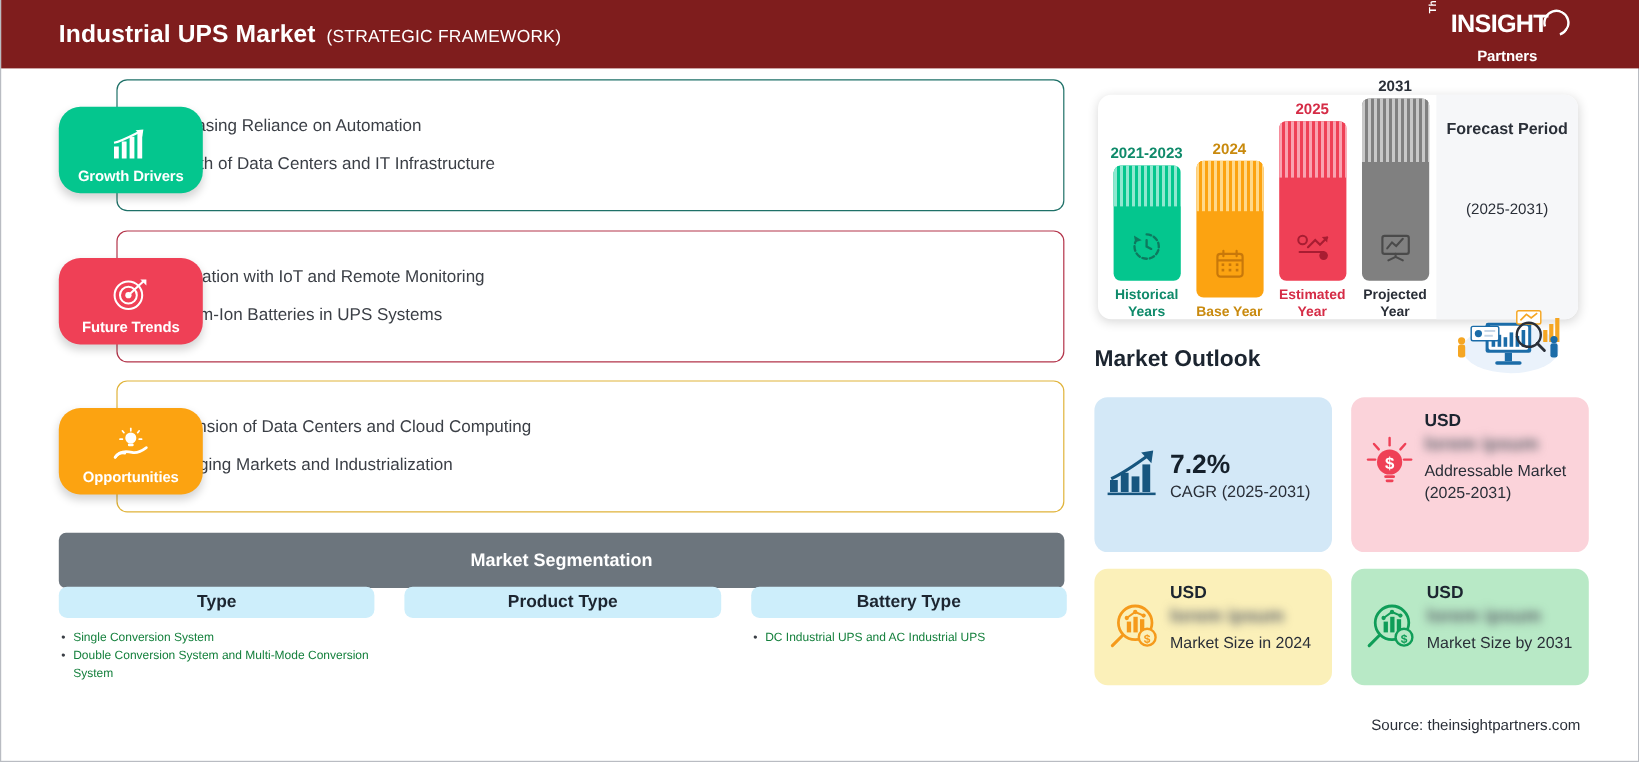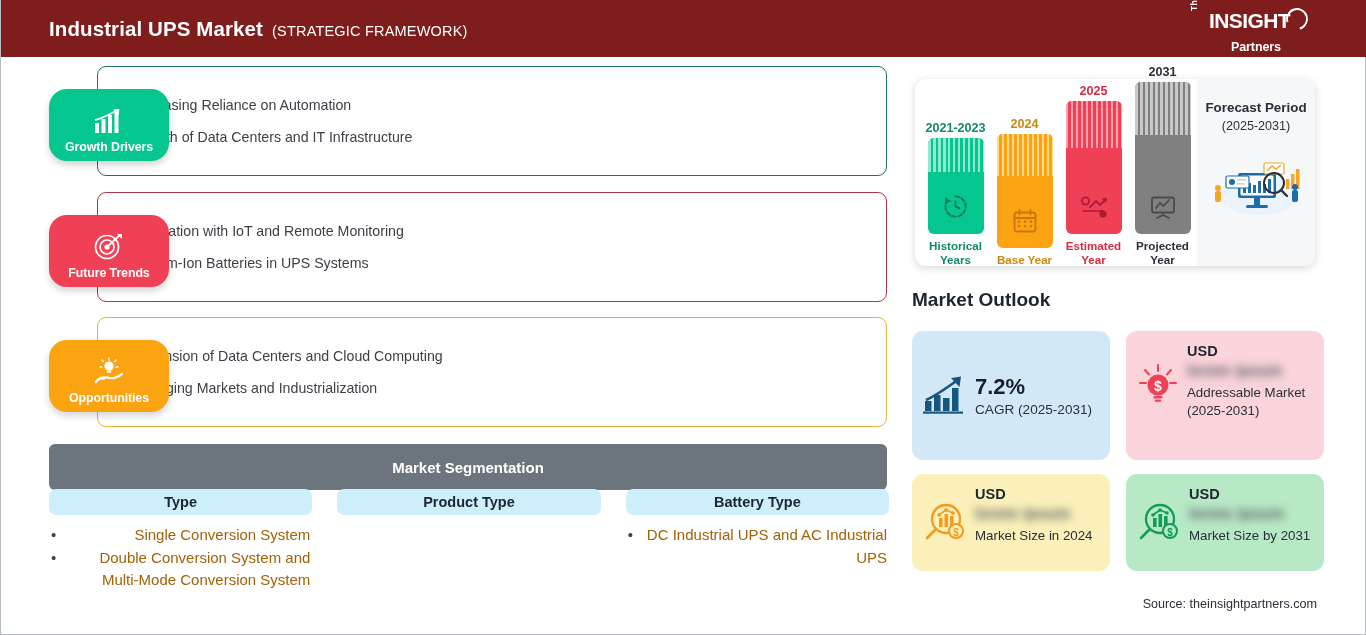--- a/index.html
+++ b/index.html
@@ -134,21 +134,21 @@
   }
   .seg-col { width: 267px; }
   .seg-col-head {
     background: #cdeefb; border-radius: 7px;
     height: 26px; display: flex; align-items: center; justify-content: center;
   }
   .seg-col-head span { font-size: 14.5px; font-weight: bold; color: #1c2530; }
   .seg-col-list { list-style: none; padding: 9px 2px 0 12px; }
   .seg-col-list li {
     position: relative;
-    font-size: 15px; color: #a16207; line-height: 1.5; text-align: right;
+    font-size: 10px; color: #15803d; line-height: 1.5;
   }
   .seg-col-list li::before {
     content: "\2022";
     position: absolute; left: -10px; top: 0;
     color: #3b3f46;
   }
 
   
   .right-col { position: absolute; left: 909px; top: 57px; width: 457px; }
 
@@ -183,20 +183,21 @@
   .bar-icon { position: relative; margin-bottom: 10px; z-index: 2; }
   .bar-caption {
     font-size: 11.6px; font-weight: bold; text-align: center;
     line-height: 1.15; margin-top: 5px; white-space: pre-line;
   }
   .forecast-side {
     flex: 1; background: #f6f7f9;
     border-radius: 0 11px 11px 0;
     display: flex; flex-direction: column; align-items: center;
     padding-top: 20px;
+    gap: 48px;
   }
   .forecast-title {
     font-size: 13.4px; font-weight: bold; color: #2a2f38;
     text-align: center; line-height: 1.35;
   }
   .forecast-range {
     font-size: 12.6px; color: #2a2f38; margin-top: 2px;
   }
 
   .outlook-title {

